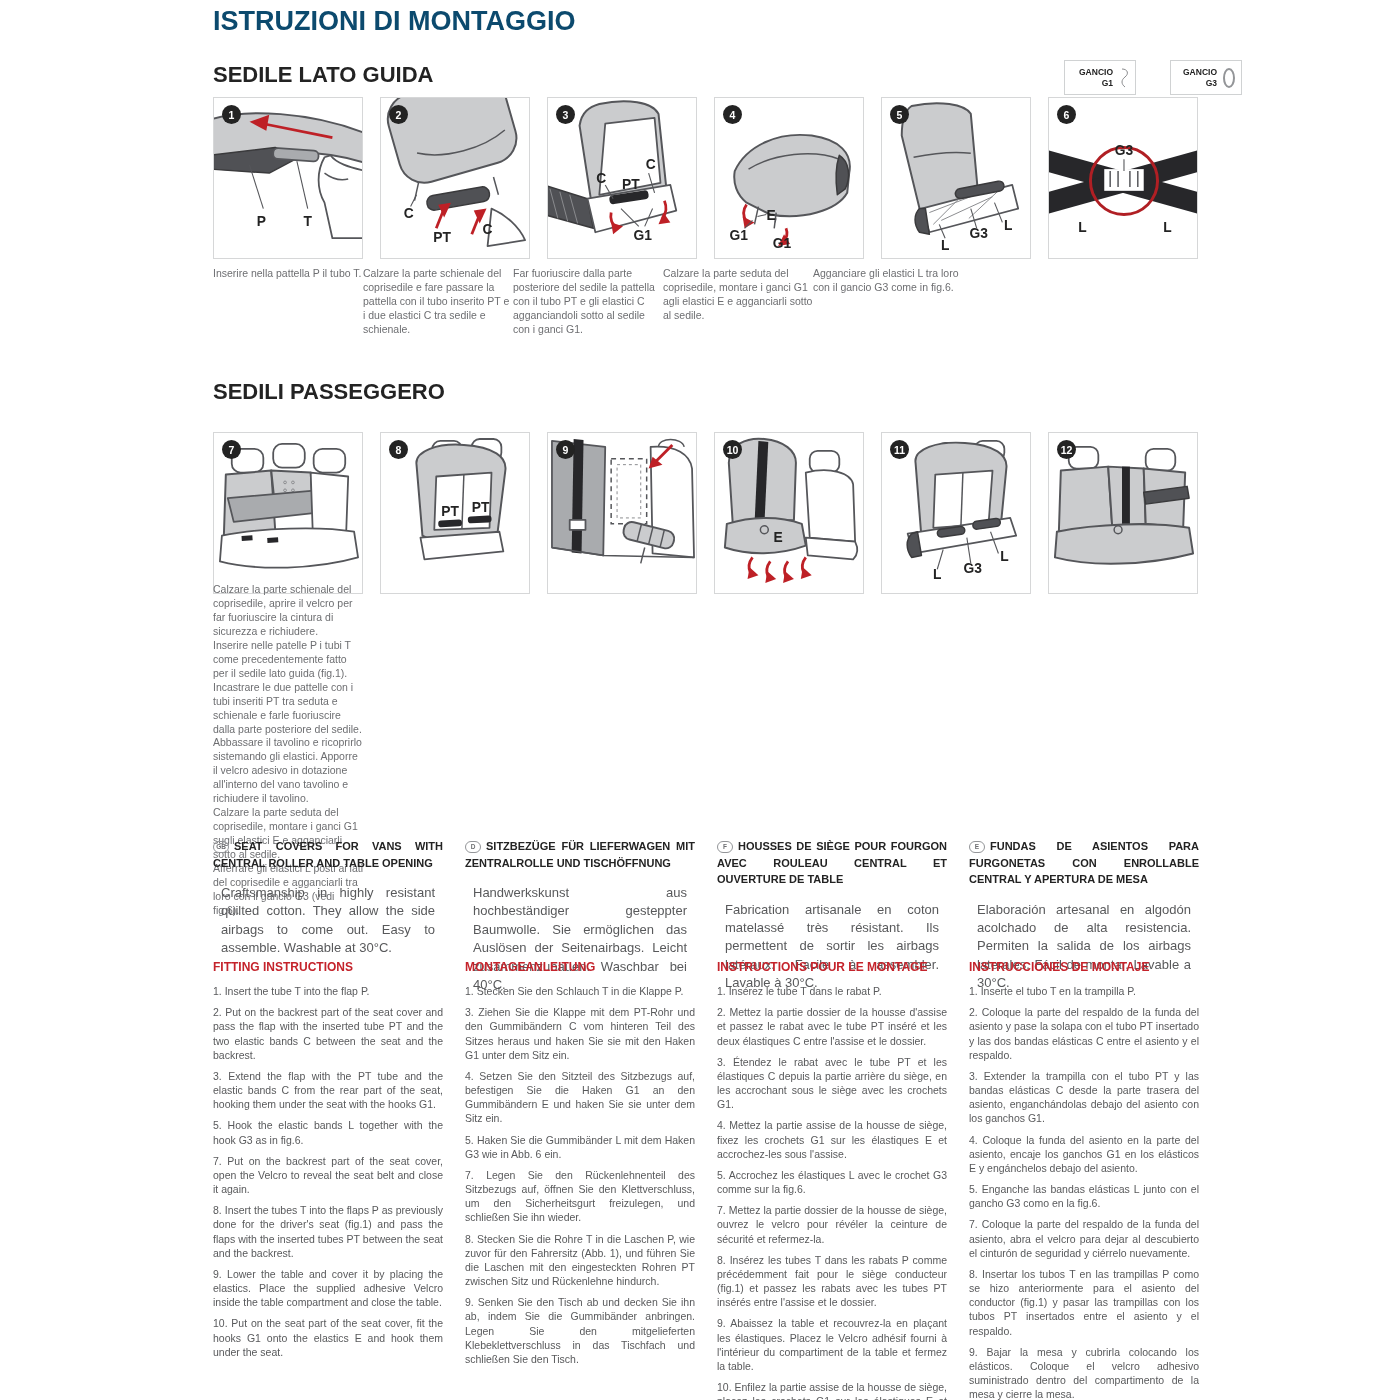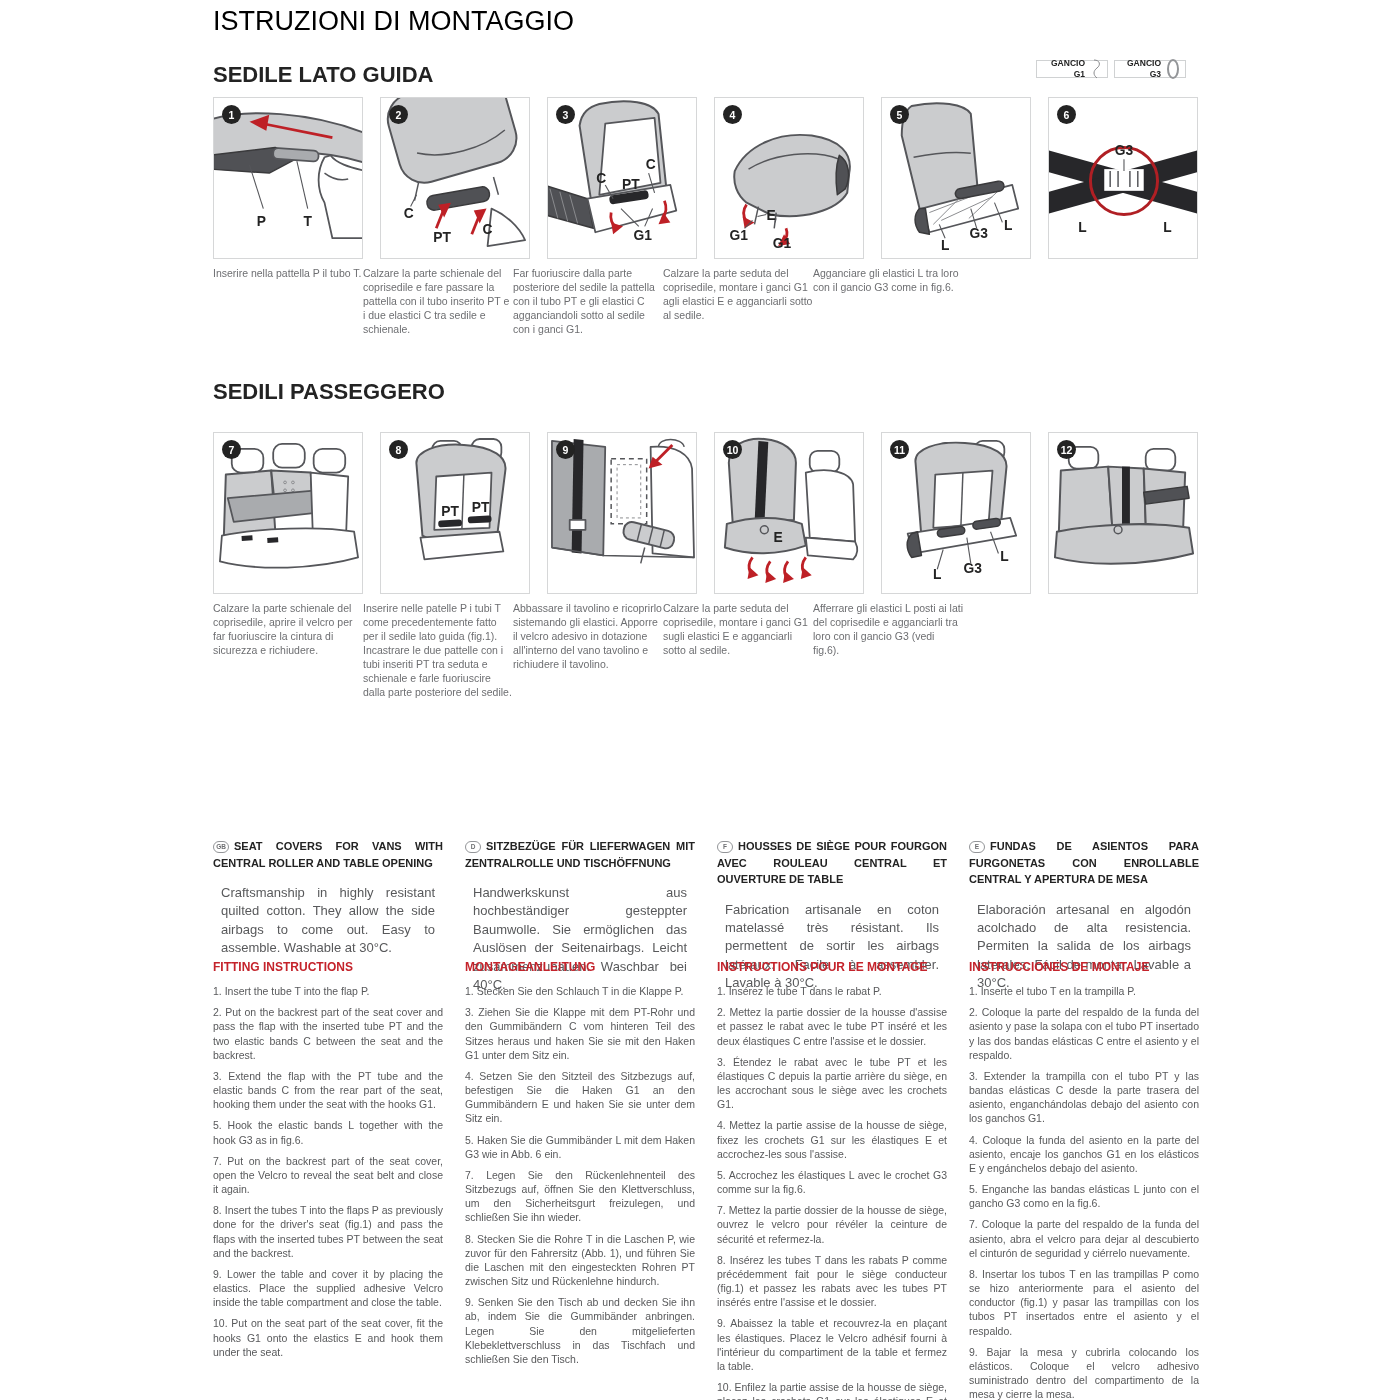--- a/index.html
+++ b/index.html
@@ -1,37 +1,37 @@
 <!DOCTYPE html>
 <html><head>
 <meta charset="utf-8">
 <style>
   html,body{margin:0;padding:0;background:#fff;}
   .page{position:relative;width:1400px;height:1400px;background:#fff;overflow:hidden;
         font-family:"Liberation Sans",sans-serif;color:#232323;}
-  .title{position:absolute;left:213px;top:6px;margin:0;font-size:27px;font-weight:normal;color:#000000;}
+  .title{position:absolute;left:213px;top:6px;margin:0;font-size:27px;font-weight:bold;color:#0c4a6e;}
   .subtitle{position:absolute;left:213px;margin:0;font-size:22px;font-weight:bold;color:#232323;}
   #sub-driver{top:62px;}
   #sub-pass{top:379px;}
   
   .legend{position:absolute;left:1036px;top:60px;display:flex;gap:6px;}
-  .lbox{width:72px;height:18px;border:1px solid #d0d2d3;box-sizing:border-box;display:flex;
-        align-items:center;justify-content:flex-end;gap:5px;padding:2px 5px;background:#fff;}
+  .lbox{width:72px;height:35px;border:1px solid #d0d2d3;box-sizing:border-box;display:flex;
+        align-items:center;justify-content:flex-end;gap:5px;padding:2px 5px;background:#fff;margin-left:28px;}
   .ltext{font-size:8.5px;font-weight:bold;color:#232323;text-align:right;line-height:1.25;}
   
   .figrow{position:absolute;left:213px;display:flex;gap:17px;}
   #figrow1{top:97px;} #figrow2{top:432px;}
   .fig{position:relative;width:150px;height:162px;border:1px solid #d6d7d8;box-sizing:border-box;background:#fff;}
   .badge{position:absolute;top:7px;left:8px;width:19px;height:19px;border-radius:50%;background:#232323;
          color:#fff;font-size:10.5px;font-weight:bold;display:flex;align-items:center;justify-content:center;z-index:2;}
   .fig svg{position:absolute;left:0;top:0;width:100%;height:100%;}
   .lbl{font-family:"Liberation Sans",sans-serif;font-weight:bold;font-size:14px;fill:#232323;text-anchor:middle;}
   
   .caprow{position:absolute;left:213px;display:flex;}
-  #caprow1{top:267px;} #caprow2{top:602px;}
+  #caprow1{top:267px;} #caprow2{top:583px;flex-direction:column;}
   .cap{width:150px;margin:0;font-size:10.5px;line-height:1.33;color:#6d6e71;}
   
   .descrow{position:absolute;left:213px;top:838px;display:flex;gap:22px;}
   .desc{width:230px;}
   .desc h3{margin:0 0 13px 0;font-size:11px;font-weight:bold;color:#232323;text-align:justify;line-height:1.5;}
   .langtag{display:inline-block;min-width:10px;height:10px;border:1px solid #939598;border-radius:6px;
            font-size:6.5px;font-weight:bold;color:#6d6e71;text-align:center;line-height:10px;padding:0 2px;
            margin-right:5px;vertical-align:1px;}
   .desc p{margin:8px;font-size:13px;color:#58595b;text-align:justify;line-height:1.42;}
   

